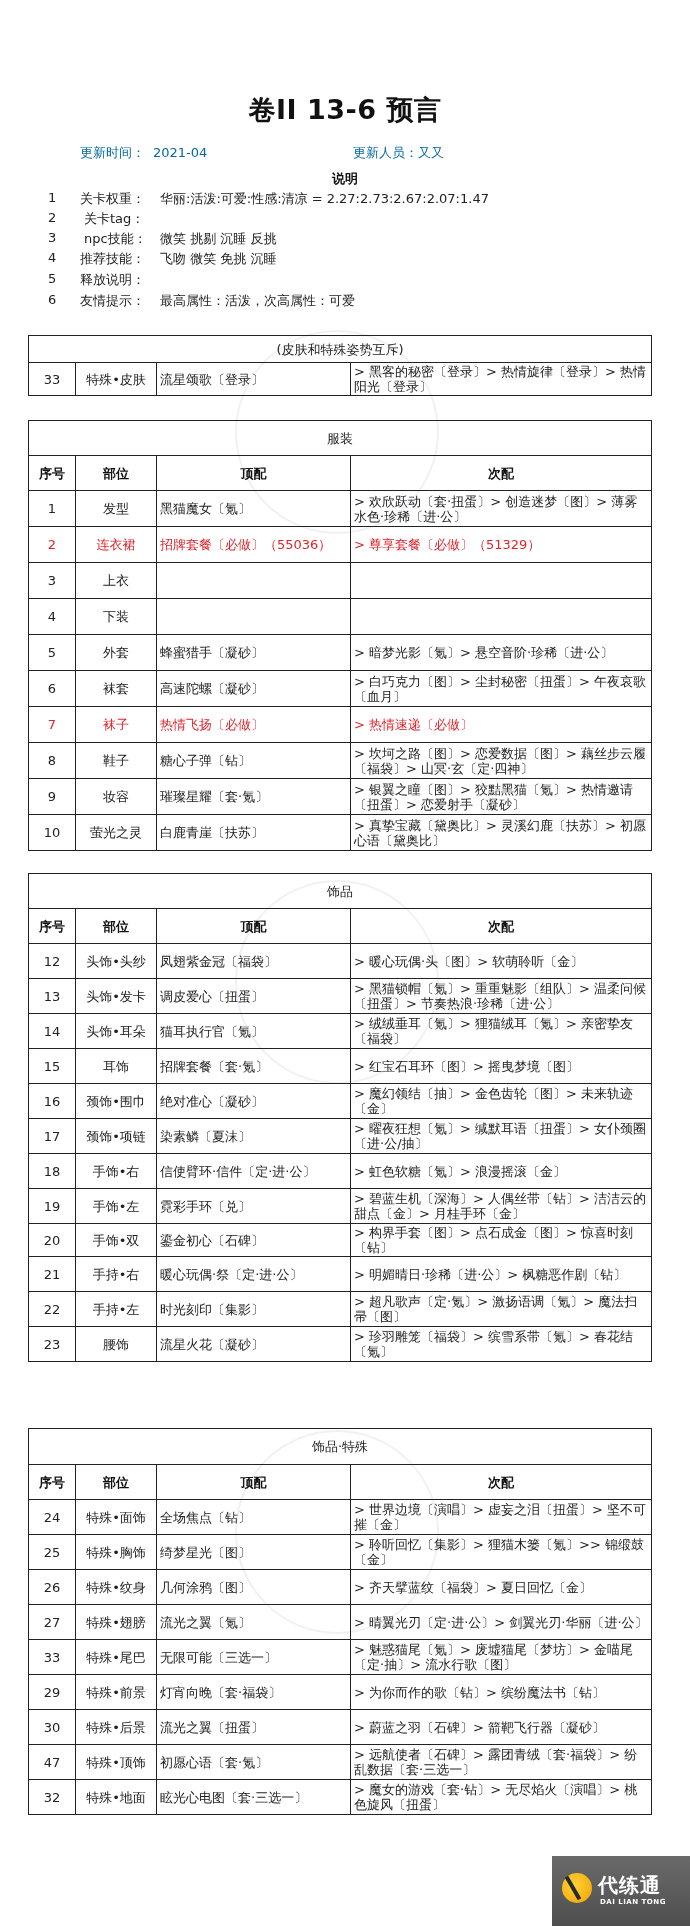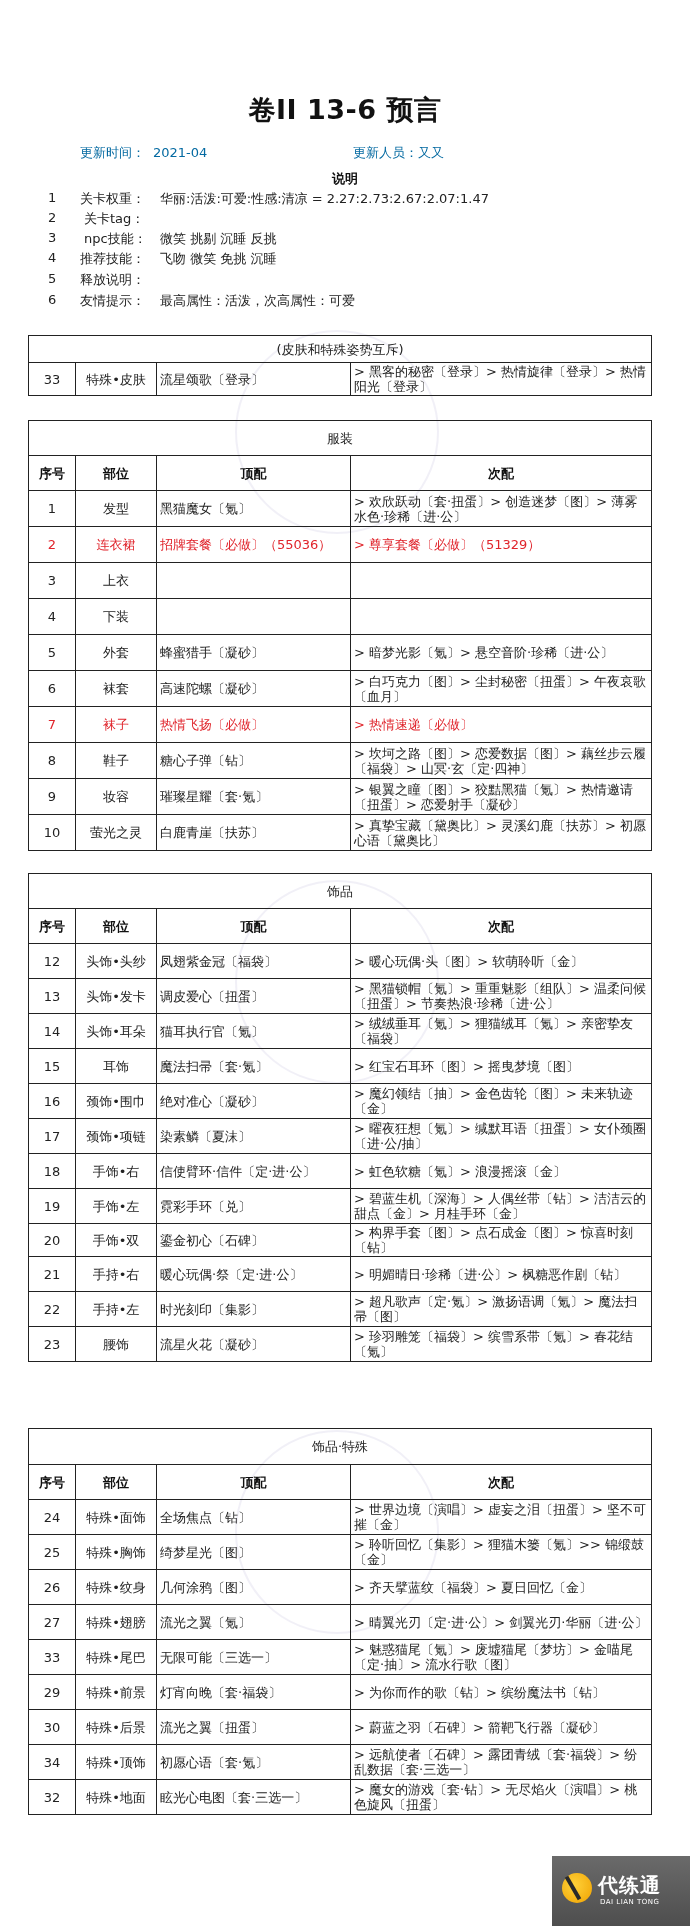--- a/index.html
+++ b/index.html
@@ -29,21 +29,21 @@
   .watermark { position:absolute; border-radius:50%; border:2px solid rgba(180,170,210,0.18);
                pointer-events:none; }
 
   .logo { position:absolute; left:552px; top:1856px; width:138px; height:70px;
           background:linear-gradient(180deg,#6a6a6a,#4e4e4e); }
   .logo .disc { position:absolute; left:10px; top:17px; width:30px; height:30px; border-radius:50%;
                 background:radial-gradient(circle at 40% 40%,#ffd23a,#f0a100); }
   .logo .disc:after { content:""; position:absolute; left:9px; top:2px; width:4px; height:26px;
                       background:#2a2a2a; transform:rotate(-30deg); }
   .logo .cn { position:absolute; left:46px; top:16px; font-size:20px; font-weight:bold; color:#fff; letter-spacing:1px; }
-  .logo .en { position:absolute; left:48px; top:42px; font-size:7px; font-weight:normal; color:#fff; letter-spacing:0.5px; }
+  .logo .en { position:absolute; left:48px; top:42px; font-size:7px; font-weight:bold; color:#fff; letter-spacing:0.5px; }
 </style>
 </head>
 <body>
 
 <div class="title">卷II 13-6 预言</div>
 
 <div class="meta" style="top:144px;left:80px;">
   <span>更新时间：</span><span style="margin-left:8px">2021-04</span>
 </div>
 <div class="meta" style="top:144px;left:353px;">
@@ -218,21 +218,21 @@
       </tr>
   <tr style="height:35px">
         <td class="c">14</td>
         <td class="c">头饰•耳朵</td>
         <td>猫耳执行官〔氪〕</td>
         <td>&gt; 绒绒垂耳〔氪〕&gt; 狸猫绒耳〔氪〕&gt; 亲密挚友〔福袋〕</td>
       </tr>
   <tr style="height:35px">
         <td class="c">15</td>
         <td class="c">耳饰</td>
-        <td>魔法扫帚〔套·氪〕</td>
+        <td>招牌套餐〔套·氪〕</td>
         <td>&gt; 红宝石耳环〔图〕&gt; 摇曳梦境〔图〕</td>
       </tr>
   <tr style="height:35px">
         <td class="c">16</td>
         <td class="c">颈饰•围巾</td>
         <td>绝对准心〔凝砂〕</td>
         <td>&gt; 魔幻领结〔抽〕&gt; 金色齿轮〔图〕&gt; 未来轨迹〔金〕</td>
       </tr>
   <tr style="height:35px">
         <td class="c">17</td>
@@ -332,21 +332,21 @@
         <td>灯宵向晚〔套·福袋〕</td>
         <td>&gt; 为你而作的歌〔钻〕&gt; 缤纷魔法书〔钻〕</td>
       </tr>
   <tr style="height:35px">
         <td class="c">30</td>
         <td class="c">特殊•后景</td>
         <td>流光之翼〔扭蛋〕</td>
         <td>&gt; 蔚蓝之羽〔石碑〕&gt; 箭靶飞行器〔凝砂〕</td>
       </tr>
   <tr style="height:35px">
-        <td class="c">34</td>
+        <td class="c">47</td>
         <td class="c">特殊•顶饰</td>
         <td>初愿心语〔套·氪〕</td>
         <td>&gt; 远航使者〔石碑〕&gt; 露团青绒〔套·福袋〕&gt; 纷乱数据〔套·三选一〕</td>
       </tr>
   <tr style="height:35px">
         <td class="c">32</td>
         <td class="c">特殊•地面</td>
         <td>眩光心电图〔套·三选一〕</td>
         <td>&gt; 魔女的游戏〔套·钻〕&gt; 无尽焰火〔演唱〕&gt; 桃色旋风〔扭蛋〕</td>
       </tr>

